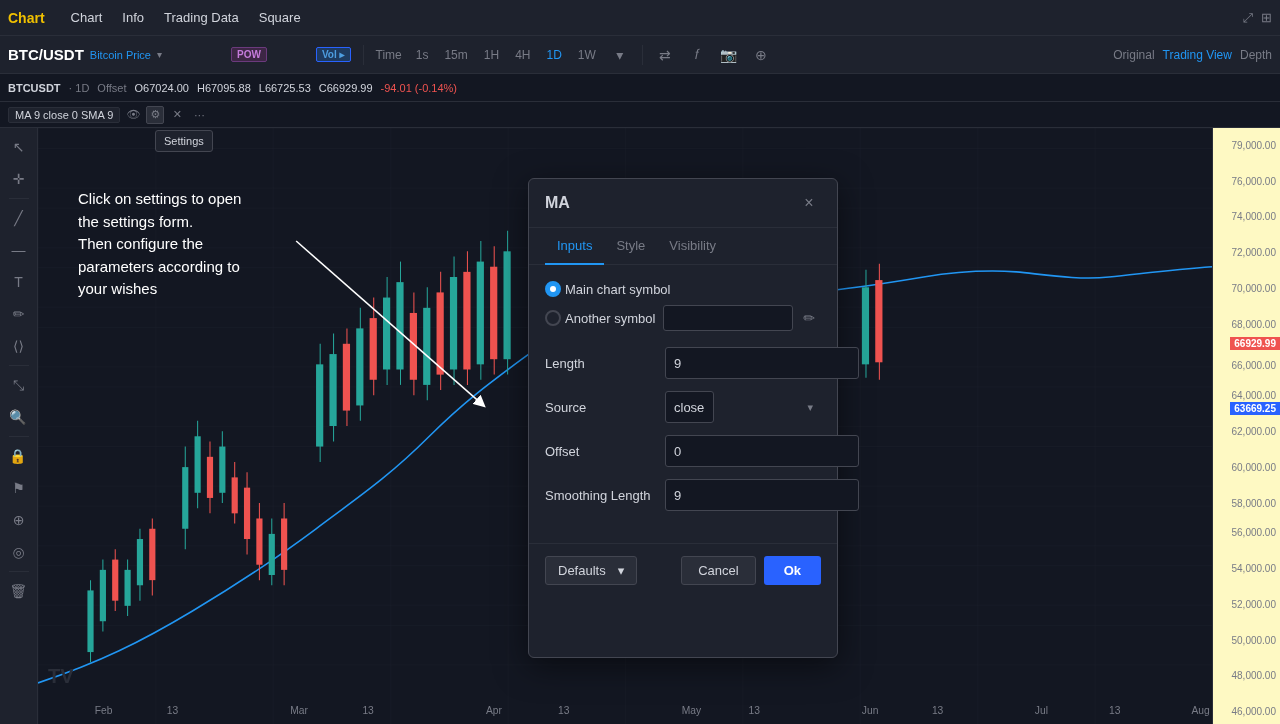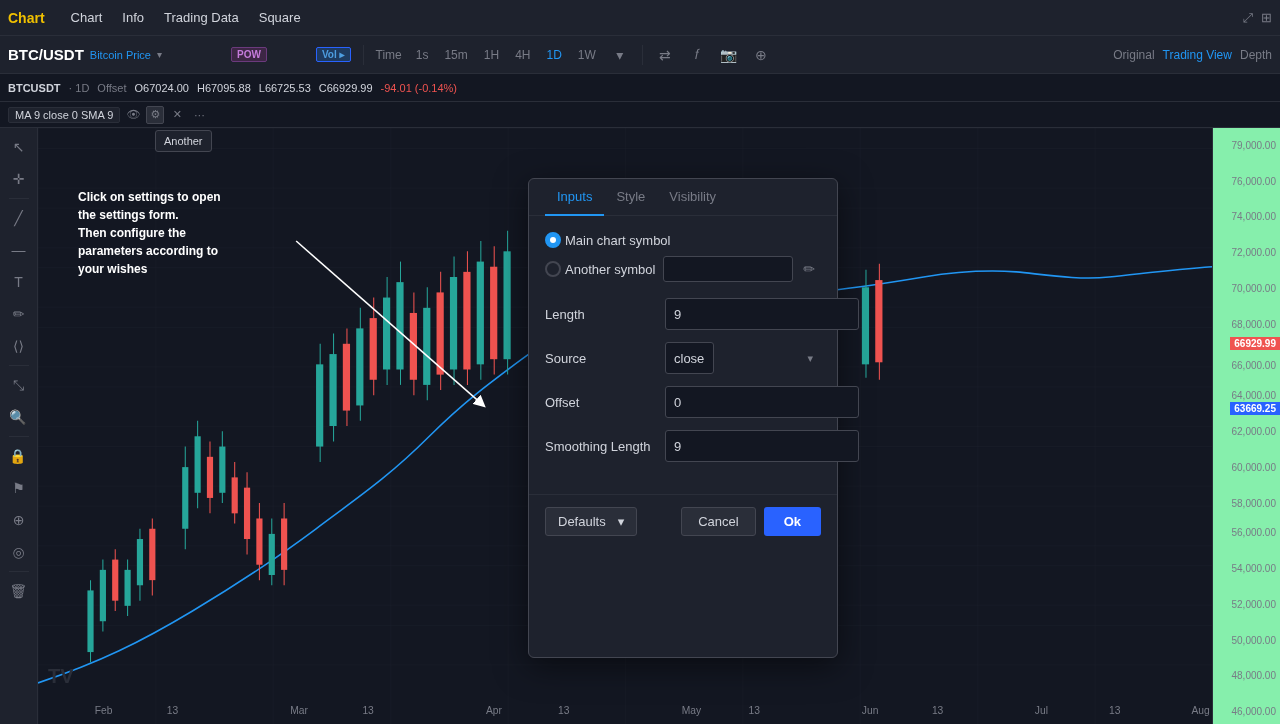--- a/index.html
+++ b/index.html
@@ -219,42 +219,42 @@
       overflow: hidden;
       background: #131722;
     }
 
     
     .annotation {
       position: absolute;
       top: 60px;
       left: 40px;
       color: #fff;
-      font-size: 12px;
+      font-size: 15px;
       line-height: 1.5;
-      font-weight: 700;
+      font-weight: 400;
       z-index: 10;
       pointer-events: none;
     }
 
     
     .arrow-overlay {
       position: absolute;
       top: 0;
       left: 0;
       width: 100%;
       height: 100%;
       pointer-events: none;
       z-index: 11;
     }
 
     
     .price-scale {
       width: 68px;
-      background: #86efac;
+      background: #fef9c3;
       border-left: 1px solid #2a2e39;
       display: flex;
       flex-direction: column;
       align-items: flex-end;
       padding-right: 4px;
       position: relative;
       font-size: 10px;
       color: #787b86;
     }
     .price-level {
@@ -571,21 +571,21 @@
   <span class="price">C66929.99</span>
   <span class="change-neg">-94.01 (-0.14%)</span>
 </div>
 
 <div class="indicator-bar">
   <span class="indicator-tag">MA 9 close 0 SMA 9</span>
   <span class="ind-icon">👁</span>
   <span class="ind-icon gear-icon-active">⚙</span>
   <span class="ind-icon">✕</span>
   <span class="ind-icon">···</span>
-  <div class="tooltip">Another</div>
+  <div class="tooltip">Settings</div>
 </div>
 
 <div class="main-layout">
 
   <div class="left-sidebar">
     <span class="sidebar-icon">↖</span>
     <span class="sidebar-icon">✛</span>
     <div class="sidebar-divider"></div>
     <span class="sidebar-icon">╱</span>
     <span class="sidebar-icon">―</span>
@@ -781,20 +781,24 @@
         </marker>
       </defs>
     </svg>
 
     
     <div class="tv-watermark">TV</div>
 
     
     <div class="modal">
 
+      <div class="modal-header">
+        <span class="modal-title">MA</span>
+        <span class="modal-close">×</span>
+      </div>
 
       <div class="modal-tabs">
         <span class="modal-tab active">Inputs</span>
         <span class="modal-tab">Style</span>
         <span class="modal-tab">Visibility</span>
       </div>
 
       <div class="modal-body">
 
         <div class="radio-group">

